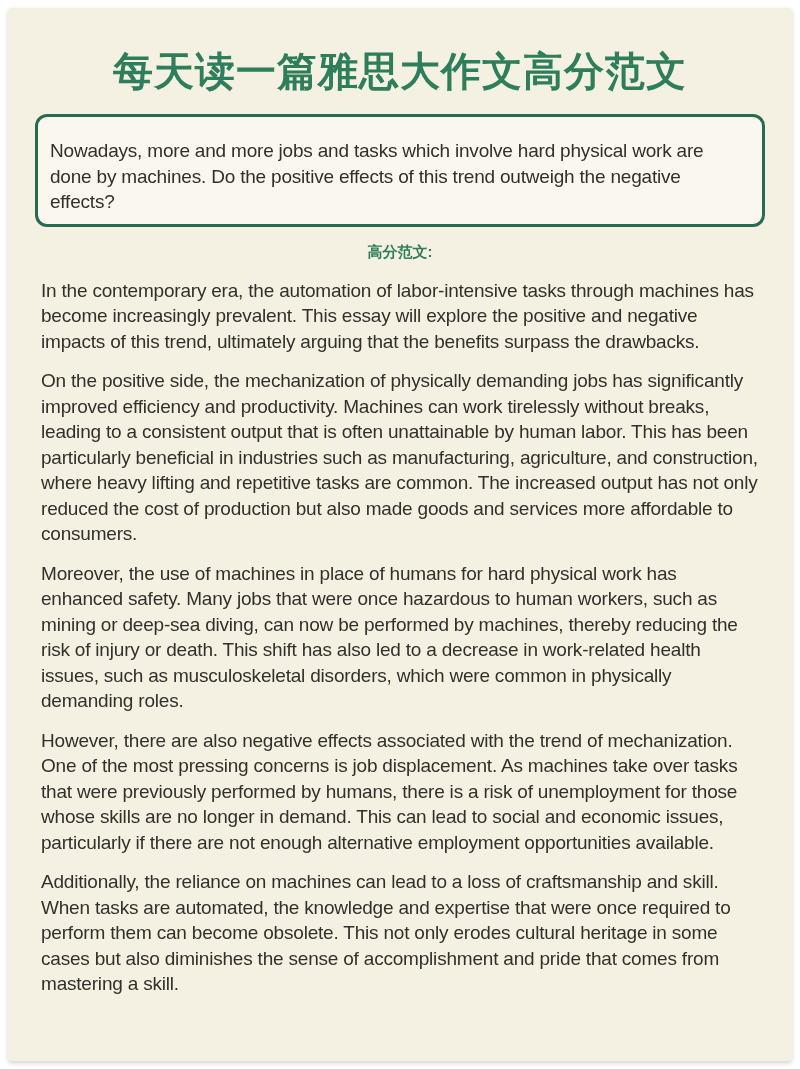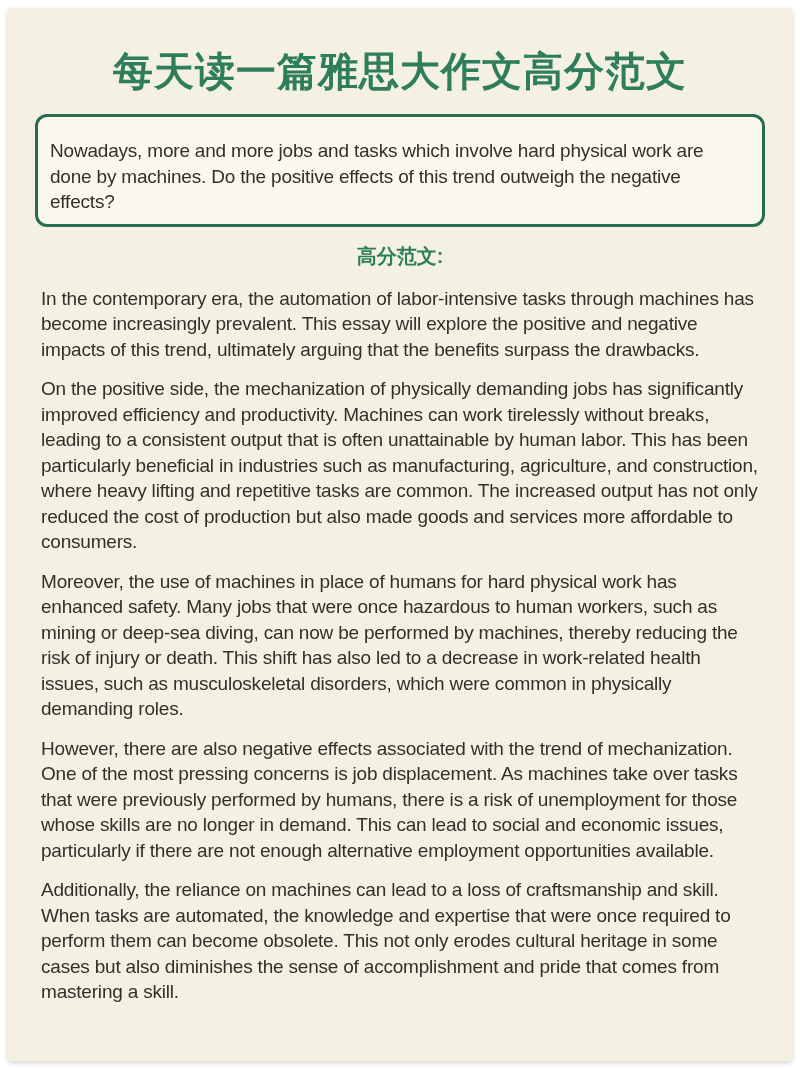--- a/index.html
+++ b/index.html
@@ -50,21 +50,21 @@
   .question-text {
     color: var(--text);
     font-size: 19px;
     line-height: 25.5px;
     letter-spacing: -0.2px;
     margin-top: 12px;
   }
   .section-heading {
     text-align: center;
     color: var(--accent);
-    font-size: 20px;
+    font-size: 15px;
     font-weight: 800;
     margin: 4px 0 16px 0;
   }
   .essay-body { padding: 0 6px; }
   .essay-body p {
     color: var(--text);
     font-size: 19px;
     line-height: 25.5px;
     letter-spacing: -0.2px;
     margin-bottom: 14px;

